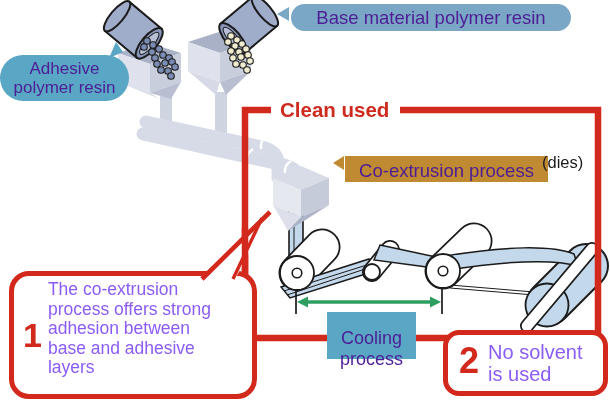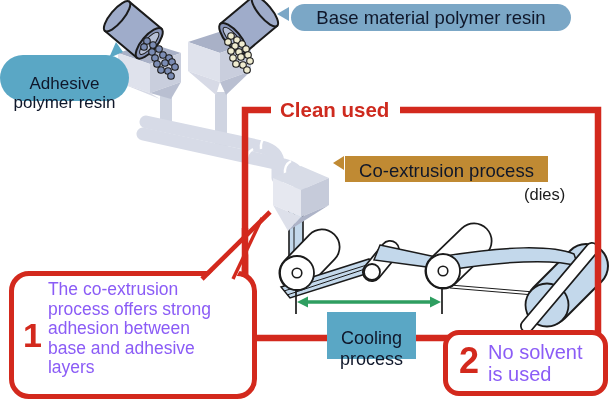--- a/index.html
+++ b/index.html
@@ -2,34 +2,34 @@
 <html><head>
 <meta charset="utf-8">
 <style>
   html,body{margin:0;padding:0;background:#ffffff;}
   .stage{position:relative;width:610px;height:402px;background:#ffffff;
          font-family:"Liberation Sans",sans-serif;overflow:hidden;}
   .panel{position:absolute;left:106px;top:3px;width:504px;height:338px;background:#ffffff;}
   svg.layer{position:absolute;left:0;top:0;width:610px;height:402px;}
   .machinery{z-index:1;}
   .overlay{z-index:6;pointer-events:none;}
-  .badge{position:absolute;color:#0f172a;text-align:center;box-sizing:border-box;z-index:3;}
+  .badge{position:absolute;color:#4c1d95;text-align:center;box-sizing:border-box;z-index:3;}
   .badge-base{left:291px;top:4px;width:280px;height:27px;border-radius:14px;
               background:#7BA7C6;font-size:18.5px;line-height:27px;}
   .badge-adhesive{left:0px;top:55px;width:129px;height:46px;border-radius:24px;
-              background:#5AA7C5;font-size:17px;line-height:19px;padding-top:19px;white-space:pre-line;}
+              background:#5AA7C5;font-size:17px;line-height:19px;padding-top:4px;white-space:pre-line;}
   .badge-coex{left:345px;top:156px;width:203px;height:26px;background:#C08A33;
               font-size:18.5px;line-height:29px;}
   .badge-tape{left:368px;top:197px;width:219px;height:30px;background:#6F9CC0;
               font-size:18.5px;line-height:30px;}
   .badge-cooling{left:327px;top:312px;width:89px;height:47px;background:#5AA7C5;
               font-size:18px;line-height:21px;padding-top:16px;white-space:pre-line;}
   .cleanroom-label{position:absolute;left:280px;top:98px;font-size:20.5px;font-weight:bold;
               color:#CE2A1E;z-index:3;}
-  .dies-label{position:absolute;left:524px;top:153px;font-size:16.5px;color:#1c1c1c;z-index:3;margin-top:32px;}
+  .dies-label{position:absolute;left:542px;top:153px;font-size:16.5px;color:#1c1c1c;z-index:3;}
   .callout{position:absolute;background:#ffffff;border:5px solid #D3291D;box-sizing:border-box;
            display:flex;z-index:5;}
   .callout-1{left:9px;top:271px;width:248px;height:128px;border-radius:20px;}
   .callout-2{left:443px;top:330px;width:165px;height:66px;border-radius:16px;}
   .co-num{font-weight:bold;color:#D3291D;line-height:1;}
   .co1-num{font-size:34px;margin:42px 0 0 9px;}
   .co2-num{font-size:36px;margin:8px 0 0 11px;}
   .co-text{color:#8b5cf6;white-space:pre-line;}
   .co1-text{font-size:17.5px;line-height:19.5px;margin:4px 0 0 6px;width:196px;}
   .co2-text{font-size:20px;line-height:22px;margin:6px 0 0 9px;width:110px;}

